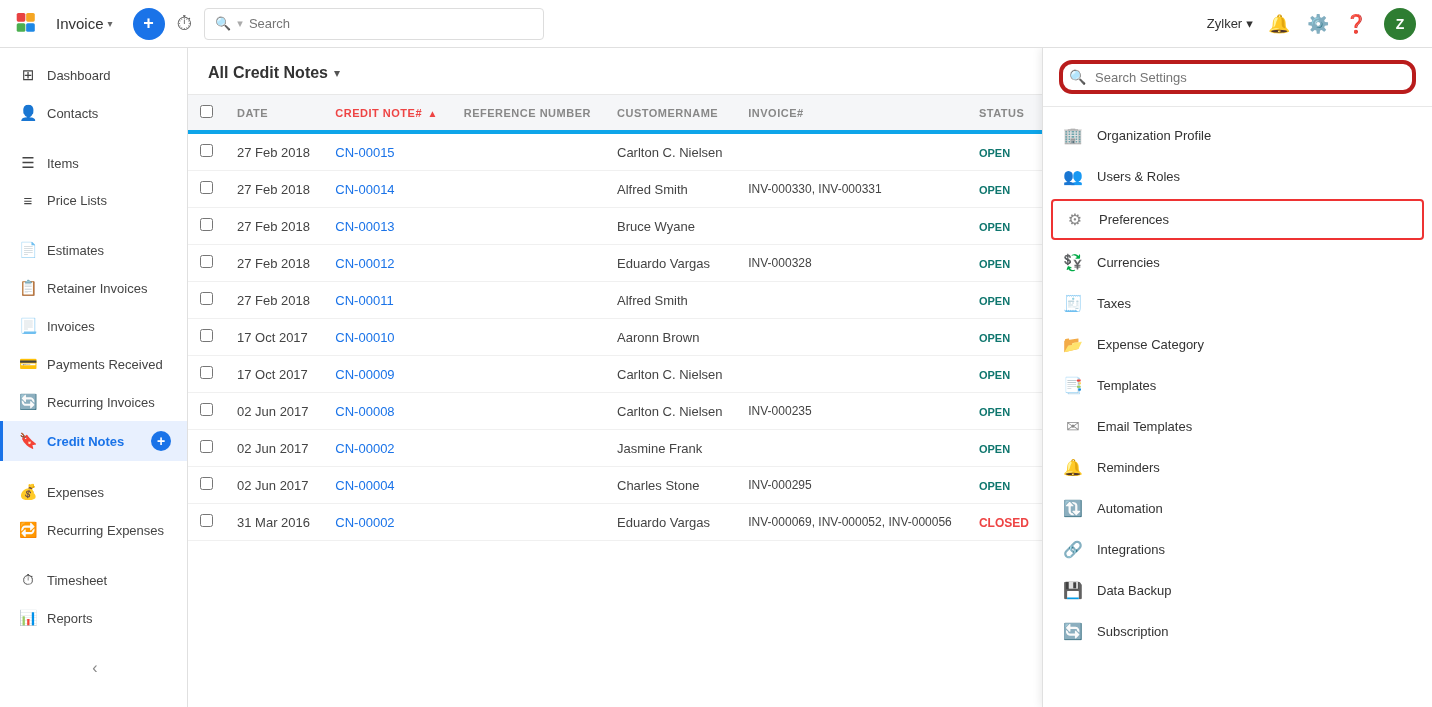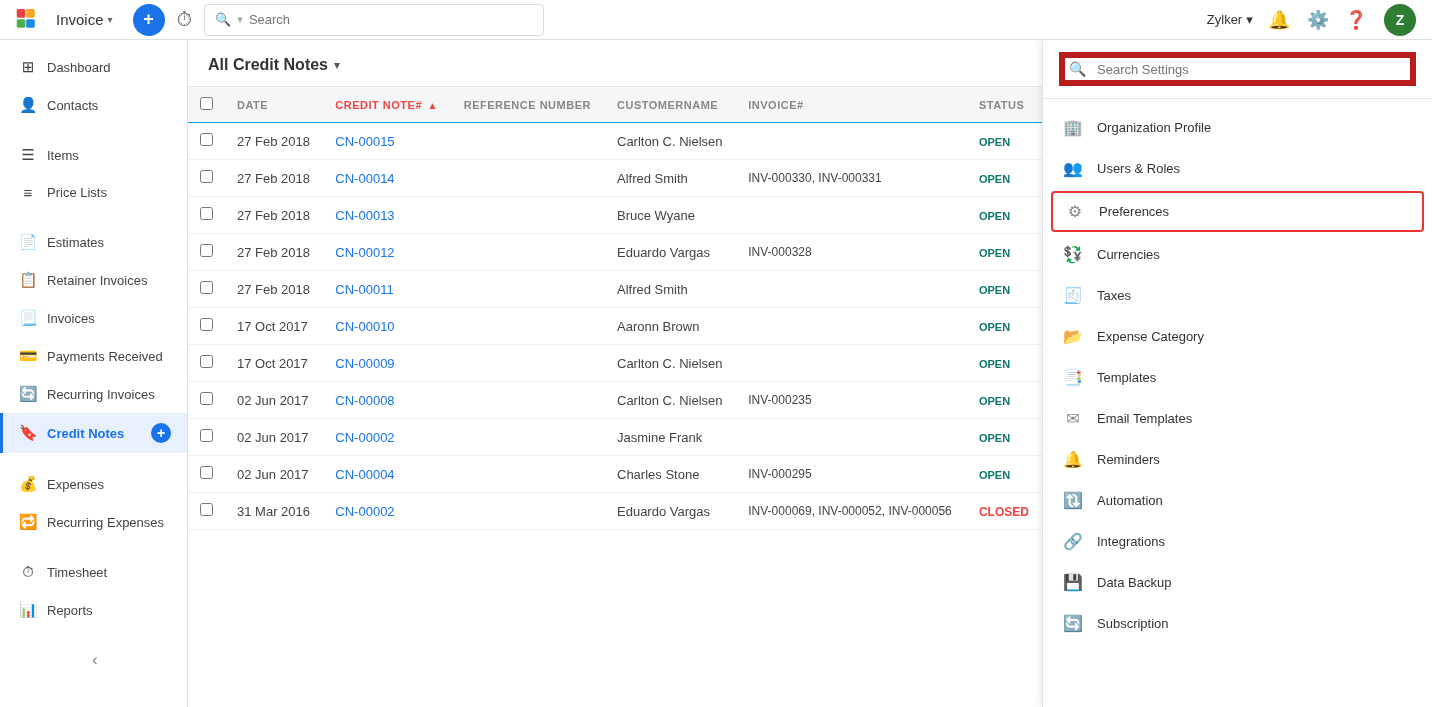--- a/index.html
+++ b/index.html
@@ -1,20 +1,20 @@
 <!DOCTYPE html>
 <html><head>
   <meta charset="utf-8">
   <style>
     * { box-sizing: border-box; margin: 0; padding: 0; }
     body { font-family: -apple-system, BlinkMacSystemFont, 'Segoe UI', Arial, sans-serif; font-size: 13px; background: #f5f6f8; display: flex; flex-direction: column; height: 707px; overflow: hidden; }
 
     
     .top-nav {
-      height: 40px;
+      height: 48px;
       background: #fff;
       border-bottom: 1px solid #e0e0e0;
       display: flex;
       align-items: center;
       padding: 0 16px;
       gap: 12px;
       flex-shrink: 0;
       z-index: 100;
     }
     .logo-area {
@@ -154,21 +154,21 @@
     .table { width: 100%; border-collapse: collapse; }
     .table thead tr { background: #f5f6f8; }
     .table th {
       padding: 10px 12px;
       text-align: left;
       font-size: 11px;
       font-weight: 600;
       color: #888;
       text-transform: uppercase;
       letter-spacing: 0.5px;
-      border-bottom: 1px solid #0ea5e9;
+      border-bottom: 4px solid #0ea5e9;
     }
     .table th.sortable { color: #e44; cursor: pointer; }
     .table th .sort-arrow { font-size: 10px; margin-left: 2px; }
     .table td {
       padding: 10px 12px;
       border-bottom: 1px solid #f0f0f0;
       font-size: 13px;
       color: #444;
       vertical-align: middle;
     }
@@ -197,22 +197,22 @@
     }
     .settings-title { font-size: 16px; font-weight: 600; color: #333; }
     .close-btn { background: none; border: none; cursor: pointer; font-size: 18px; color: #888; }
     .settings-search {
       padding: 12px 16px;
       border-bottom: 1px solid #e8e8e8;
     }
     .settings-search-input {
       width: 100%;
       height: 34px;
-      border: 6px solid #b91c1c;
-      border-radius: 0;
+      border: 4px solid #b91c1c;
+      border-radius: 13px;
       padding: 0 10px 0 32px;
       font-size: 13px;
       outline: none;
       color: #333;
       background: #fff;
     }
     .settings-search-wrap {
       position: relative;
     }
     .settings-search-icon {

